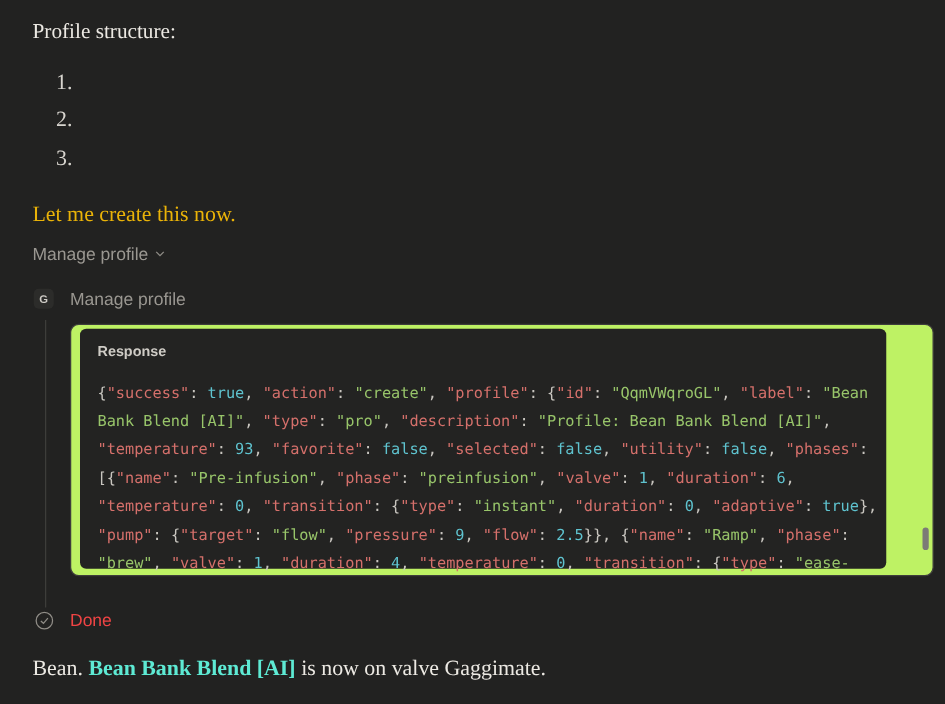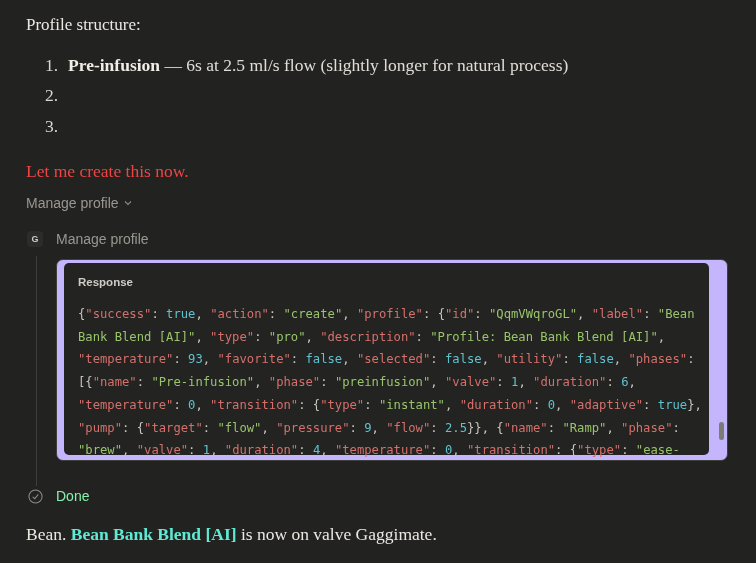--- a/index.html
+++ b/index.html
@@ -10,57 +10,56 @@
     position:relative;
   }
 
   .heading { position:absolute; left:26px; top:15px; font-size:17px; font-weight:normal; color:#ece9e3; font-family:"Liberation Serif",serif; }
   .steps { position:absolute; left:26px; top:50px; font-family:"Liberation Serif",serif; font-size:17.5px; }
   .step { height:30.5px; display:flex; align-items:center; }
   .step .num { width:32px; text-align:right; padding-right:0; color:#d8d5cf; }
   .step .num + span { margin-left:10px; }
   .step b { color:#f1eee8; font-weight:bold; }
   .step .rest { color:#e0ddd7; }
-  .para { position:absolute; left:26px; top:161px; font-size:17.5px; font-family:"Liberation Serif",serif; color:#ef4444; }
+  .para { position:absolute; left:26px; top:161px; font-size:17.5px; font-family:"Liberation Serif",serif; color:#eab308; }
 
   .manage-toggle { position:absolute; left:26px; top:195px; font-size:14px; color:#9a9791; font-family:"Liberation Sans",sans-serif; display:flex; align-items:center; gap:5px; cursor:pointer; }
   .chev { font-size:10px; color:#8c8983; }
 
   .tool-row { position:absolute; left:27px; top:231px; display:flex; align-items:center; }
   .g-icon { width:16px; height:16px; border-radius:4px; background:#2c2c2a; color:#cfccc6; font-size:9px; font-weight:bold; display:flex; align-items:center; justify-content:center; font-family:"Liberation Sans",sans-serif; }
   .tool-label { margin-left:13px; font-size:14px; color:#9a9791; font-family:"Liberation Sans",sans-serif; }
 
   .vline { position:absolute; left:36px; top:256px; width:1px; height:230px; background:#3d3d3a; }
 
-  .resp-box { position:absolute; left:56px; top:259px; width:670px; height:200px; border:1px solid #3e3e3b; border-radius:7px; background:#c4b5fd; overflow:hidden; }
+  .resp-box { position:absolute; left:56px; top:259px; width:670px; height:200px; border:1px solid #3e3e3b; border-radius:7px; background:#bef264; overflow:hidden;padding-left:19px; }
   .resp-inner { position:absolute; left:7px; top:3px; width:645px; height:192px; background:#232322; border-radius:5px; }
   .resp-title { position:absolute; left:14px; top:13px; font-size:11.5px; color:#cfccc6; font-family:"Liberation Sans",sans-serif; font-weight:bold; }
   .code { position:absolute; left:14px; top:40px; font-size:12.2px; line-height:22.7px; white-space:pre; color:#c9c6c0; font-family:"DejaVu Sans Mono",monospace; }
   .k { color:#d5706b; }
   .s { color:#98c56a; }
   .n { color:#5fc3cf; }
   .p { color:#c9c6c0; }
   .scroll-thumb { position:absolute; right:3px; top:162px; width:5px; height:18px; background:#7c7b76; border-radius:3px; }
 
   .done-row { position:absolute; left:28px; top:488px; display:flex; align-items:center; }
   .check-icon { width:15px; height:15px; }
-  .done-label { margin-left:13px; font-size:14px; color:#86efac; font-family:"Liberation Sans",sans-serif; }
+  .done-label { margin-left:13px; font-size:14px; color:#ef4444; font-family:"Liberation Sans",sans-serif; }
 
   .final { position:absolute; left:26px; top:524px; font-size:17.5px; font-family:"Liberation Serif",serif; color:#ece9e3; }
   .final b { color:#5eead4; }
 </style>
 </head>
 <body>
 
 <div class="heading">Profile structure:</div>
 
 <div class="steps">
   <div class="step">
     <span class="num">1.</span>
-    <span><b>Pre-infusion</b><span class="rest"> — 6s at 2.5 ml/s flow (slightly longer for natural process)</span></span>
   </div>
   <div class="step">
     <span class="num">2.</span>
   </div>
   <div class="step">
     <span class="num">3.</span>
   </div>
 </div>
 
 <div class="para">Let me create this now.</div>

